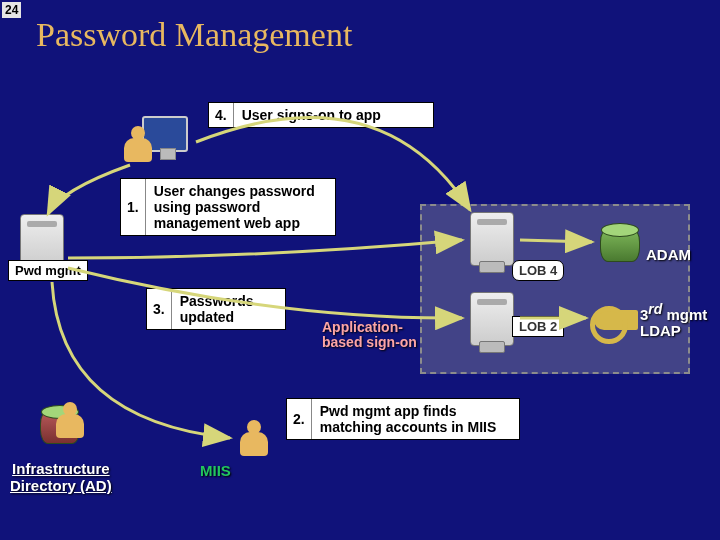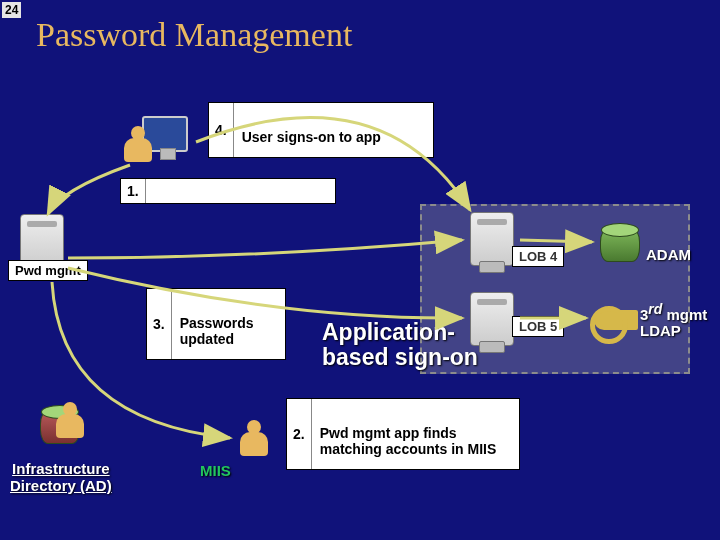--- a/index.html
+++ b/index.html
@@ -27,41 +27,41 @@
     border: 1px solid #000;
     display: flex; align-items: flex-start;
     font-size: 14px; font-weight: bold;
   }
   .step-box .num {
     padding: 4px 6px;
     border-right: 1px solid #888;
     align-self: stretch;
     display:flex; align-items:center;
   }
-  .step-box .txt { padding: 12px 8px; line-height: 1.15; margin-top: 14px; }
+  .step-box .txt { padding: 4px 8px; line-height: 1.15; }
   .label {
     position: absolute;
     background: #fff; color: #000;
     border: 1px solid #000;
     font-size: 13px; font-weight: bold;
     padding: 2px 6px;
   }
   .label.lob4 { color: #333; }
   .label.lob5 { color: #333; }
   .adam-label {
     position: absolute; color: #fff; font-size: 15px; font-weight: bold;
     text-shadow: 1px 1px 2px #000;
   }
   .third-party {
     position: absolute; color: #fff; font-size: 15px; font-weight: bold;
     text-shadow: 1px 1px 2px #000; line-height: 1.05;
   }
   .third-party sup { font-size: 14px; font-style: italic; }
   .app-signon {
-    position: absolute; color: #ffffff; font-size: 23px; font-weight: bold;
+    position: absolute; color: #fca5a5; font-size: 14px; font-weight: bold;
     line-height: 1.1; text-shadow: 1px 1px 2px #000;
   }
   .miis {
     position: absolute; color: #22c55e; font-size: 15px; font-weight: bold;
     text-shadow: 1px 1px 2px #000;
   }
   .infra {
     position: absolute; color: #fff; font-size: 15px; font-weight: bold;
     text-align: center; line-height: 1.15; text-shadow: 1px 1px 2px #000;
   }
@@ -151,36 +151,37 @@
     <div class="body"></div>
   </div>
 
 <div class="step-box" style="left:208px; top:102px; width:226px;">
   <div class="num">4.</div>
   <div class="txt">User signs-on to app</div>
 </div>
 
 <div class="step-box" style="left:120px; top:178px; width:216px;">
   <div class="num">1.</div>
+  <div class="txt">User changes password using password management web app</div>
 </div>
 
 <div class="label" style="left:8px; top:260px;">Pwd mgmt</div>
 
 <div class="step-box" style="left:146px; top:288px; width:140px;">
   <div class="num">3.</div>
   <div class="txt">Passwords updated</div>
 </div>
 
 <div class="app-signon" style="left:322px; top:320px;">
   <span>Application-</span><br>
   <span>based sign-on</span>
 </div>
 
-<div class="label lob4" style="left:512px; top:246px;">LOB 4</div>
-<div class="label lob5" style="left:512px; top:316px;">LOB 5</div>
+<div class="label lob4" style="left:512px; top:260px;border-radius:7px;">LOB 4</div>
+<div class="label lob5" style="left:512px; top:316px;">LOB 2</div>
 
 <div class="adam-label" style="left:646px; top:246px;">ADAM</div>
 
 <div class="third-party" style="left:640px; top:302px;">
   <span>3</span><sup>rd</sup><span> mgmt</span><br>
   <span>LDAP</span>
 </div>
 
 <div class="step-box" style="left:286px; top:398px; width:234px;">
   <div class="num">2.</div>

